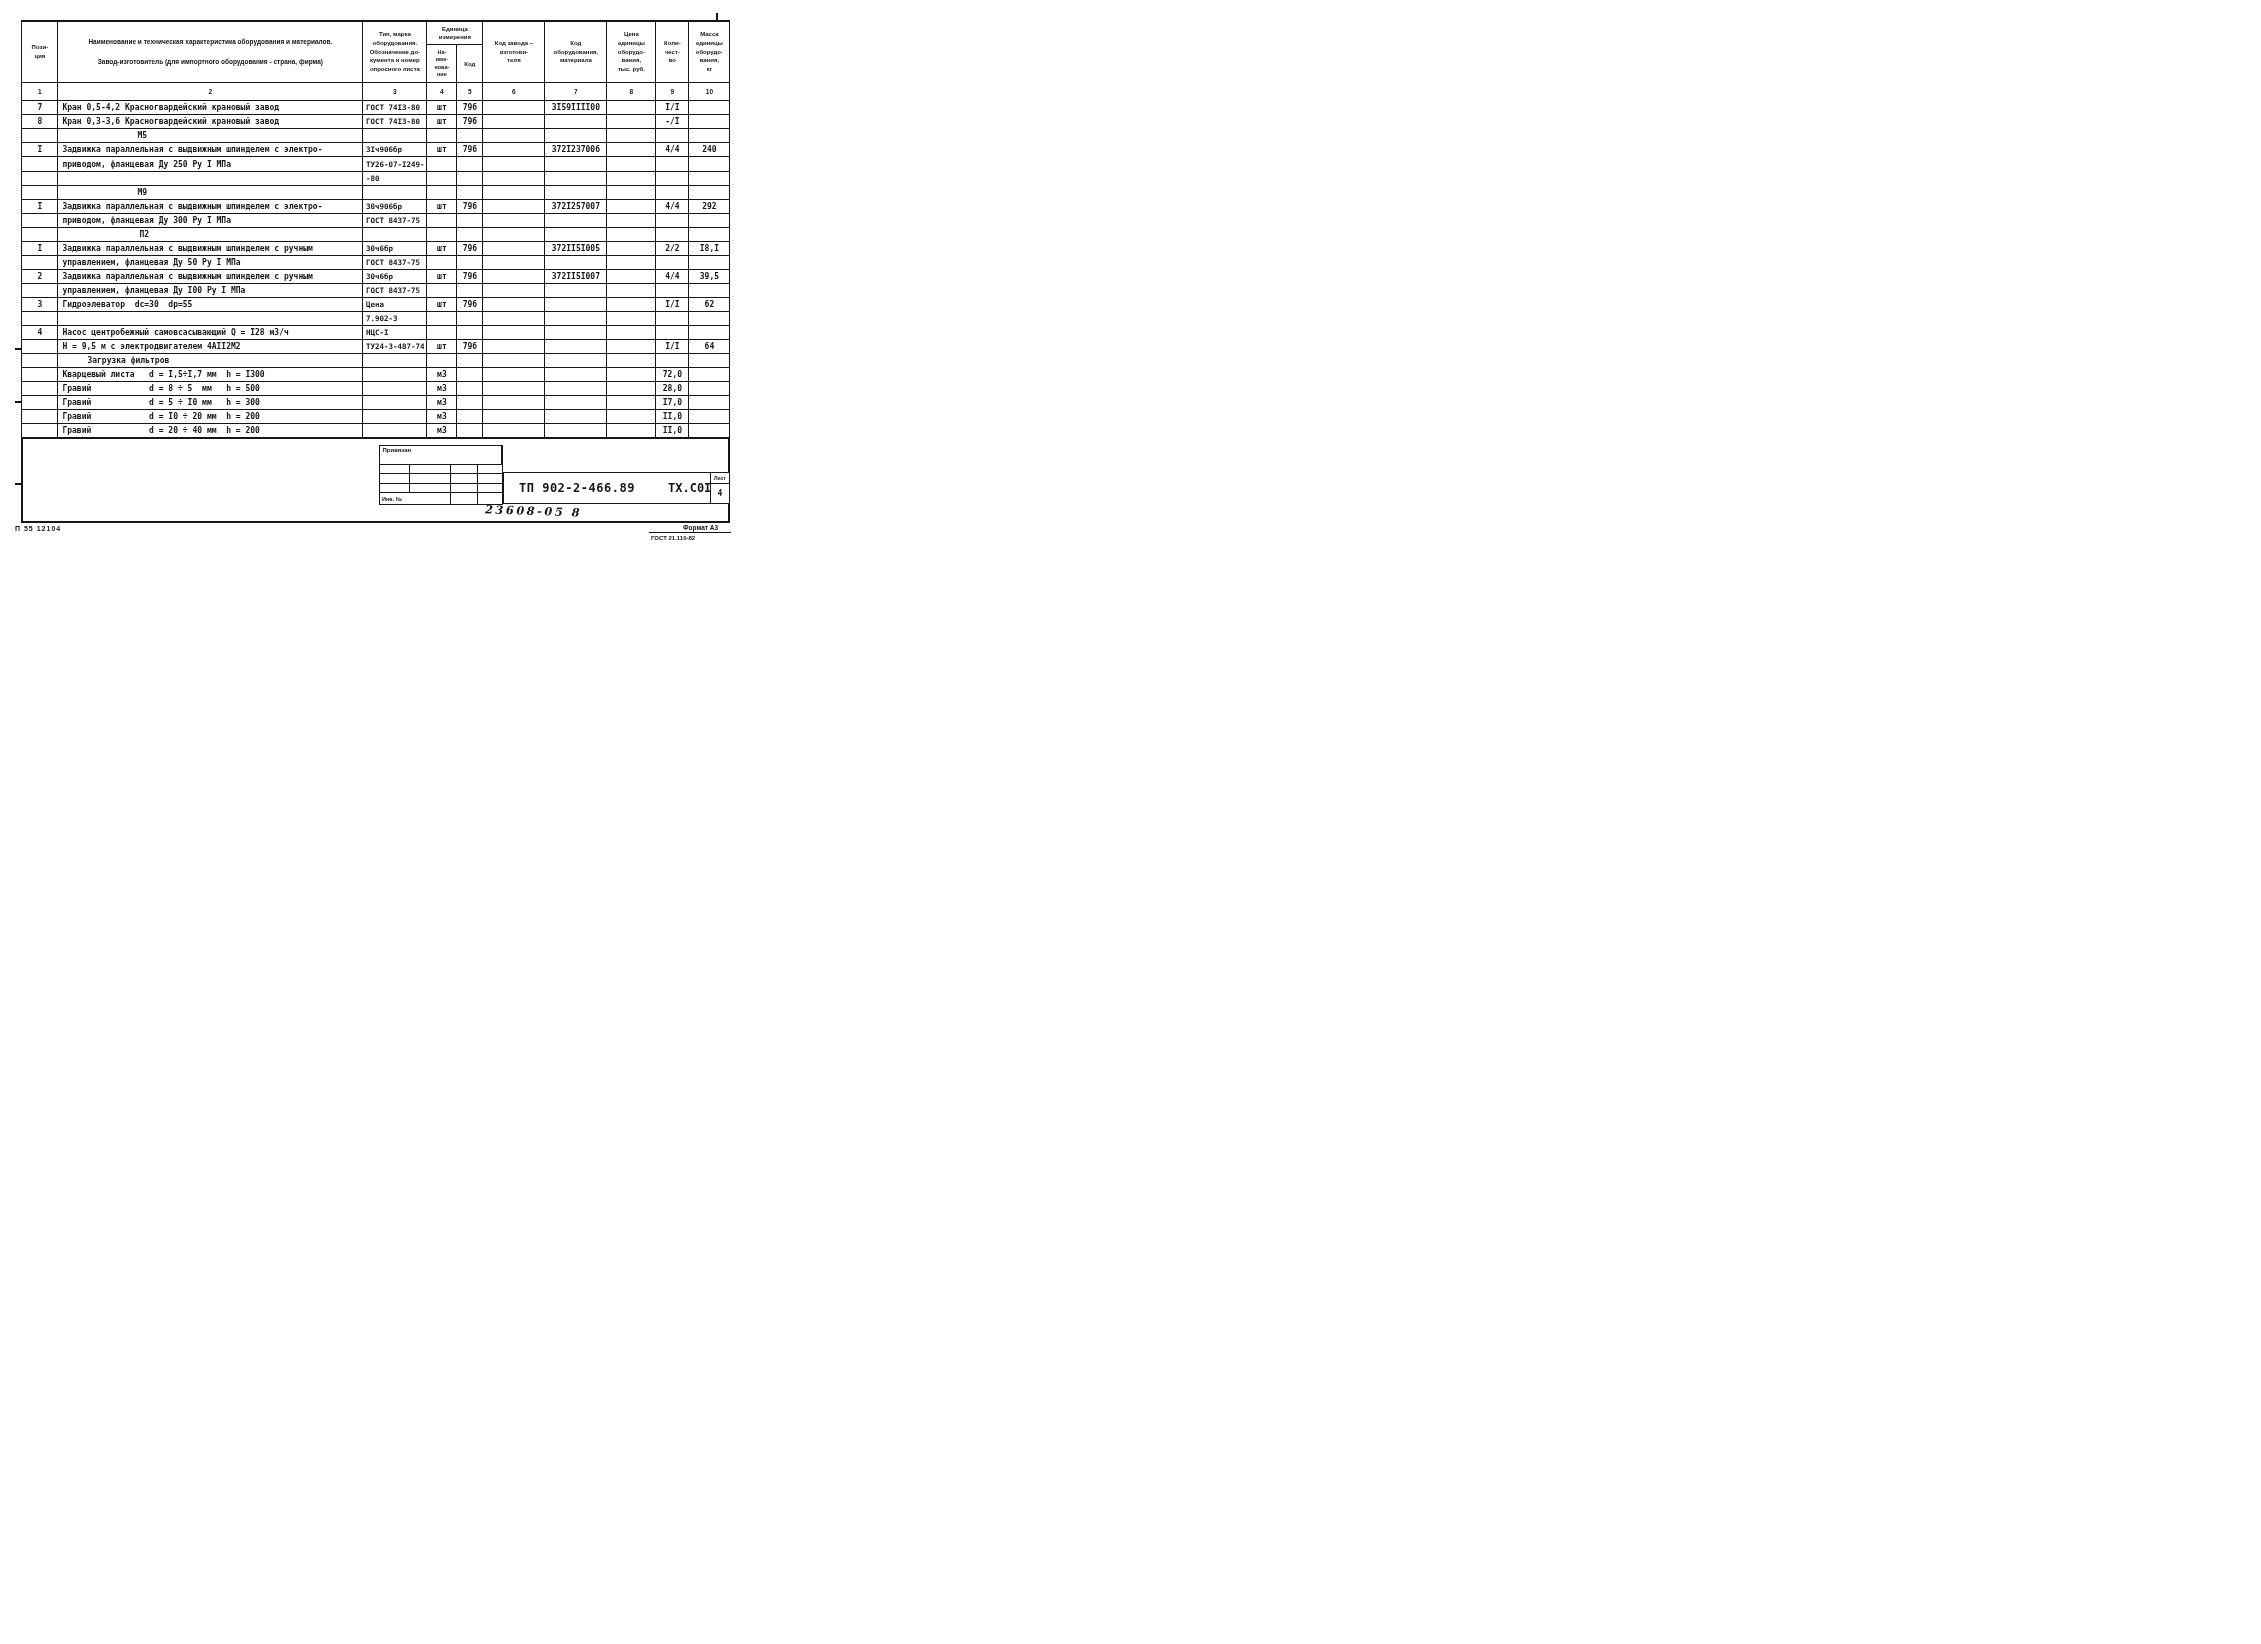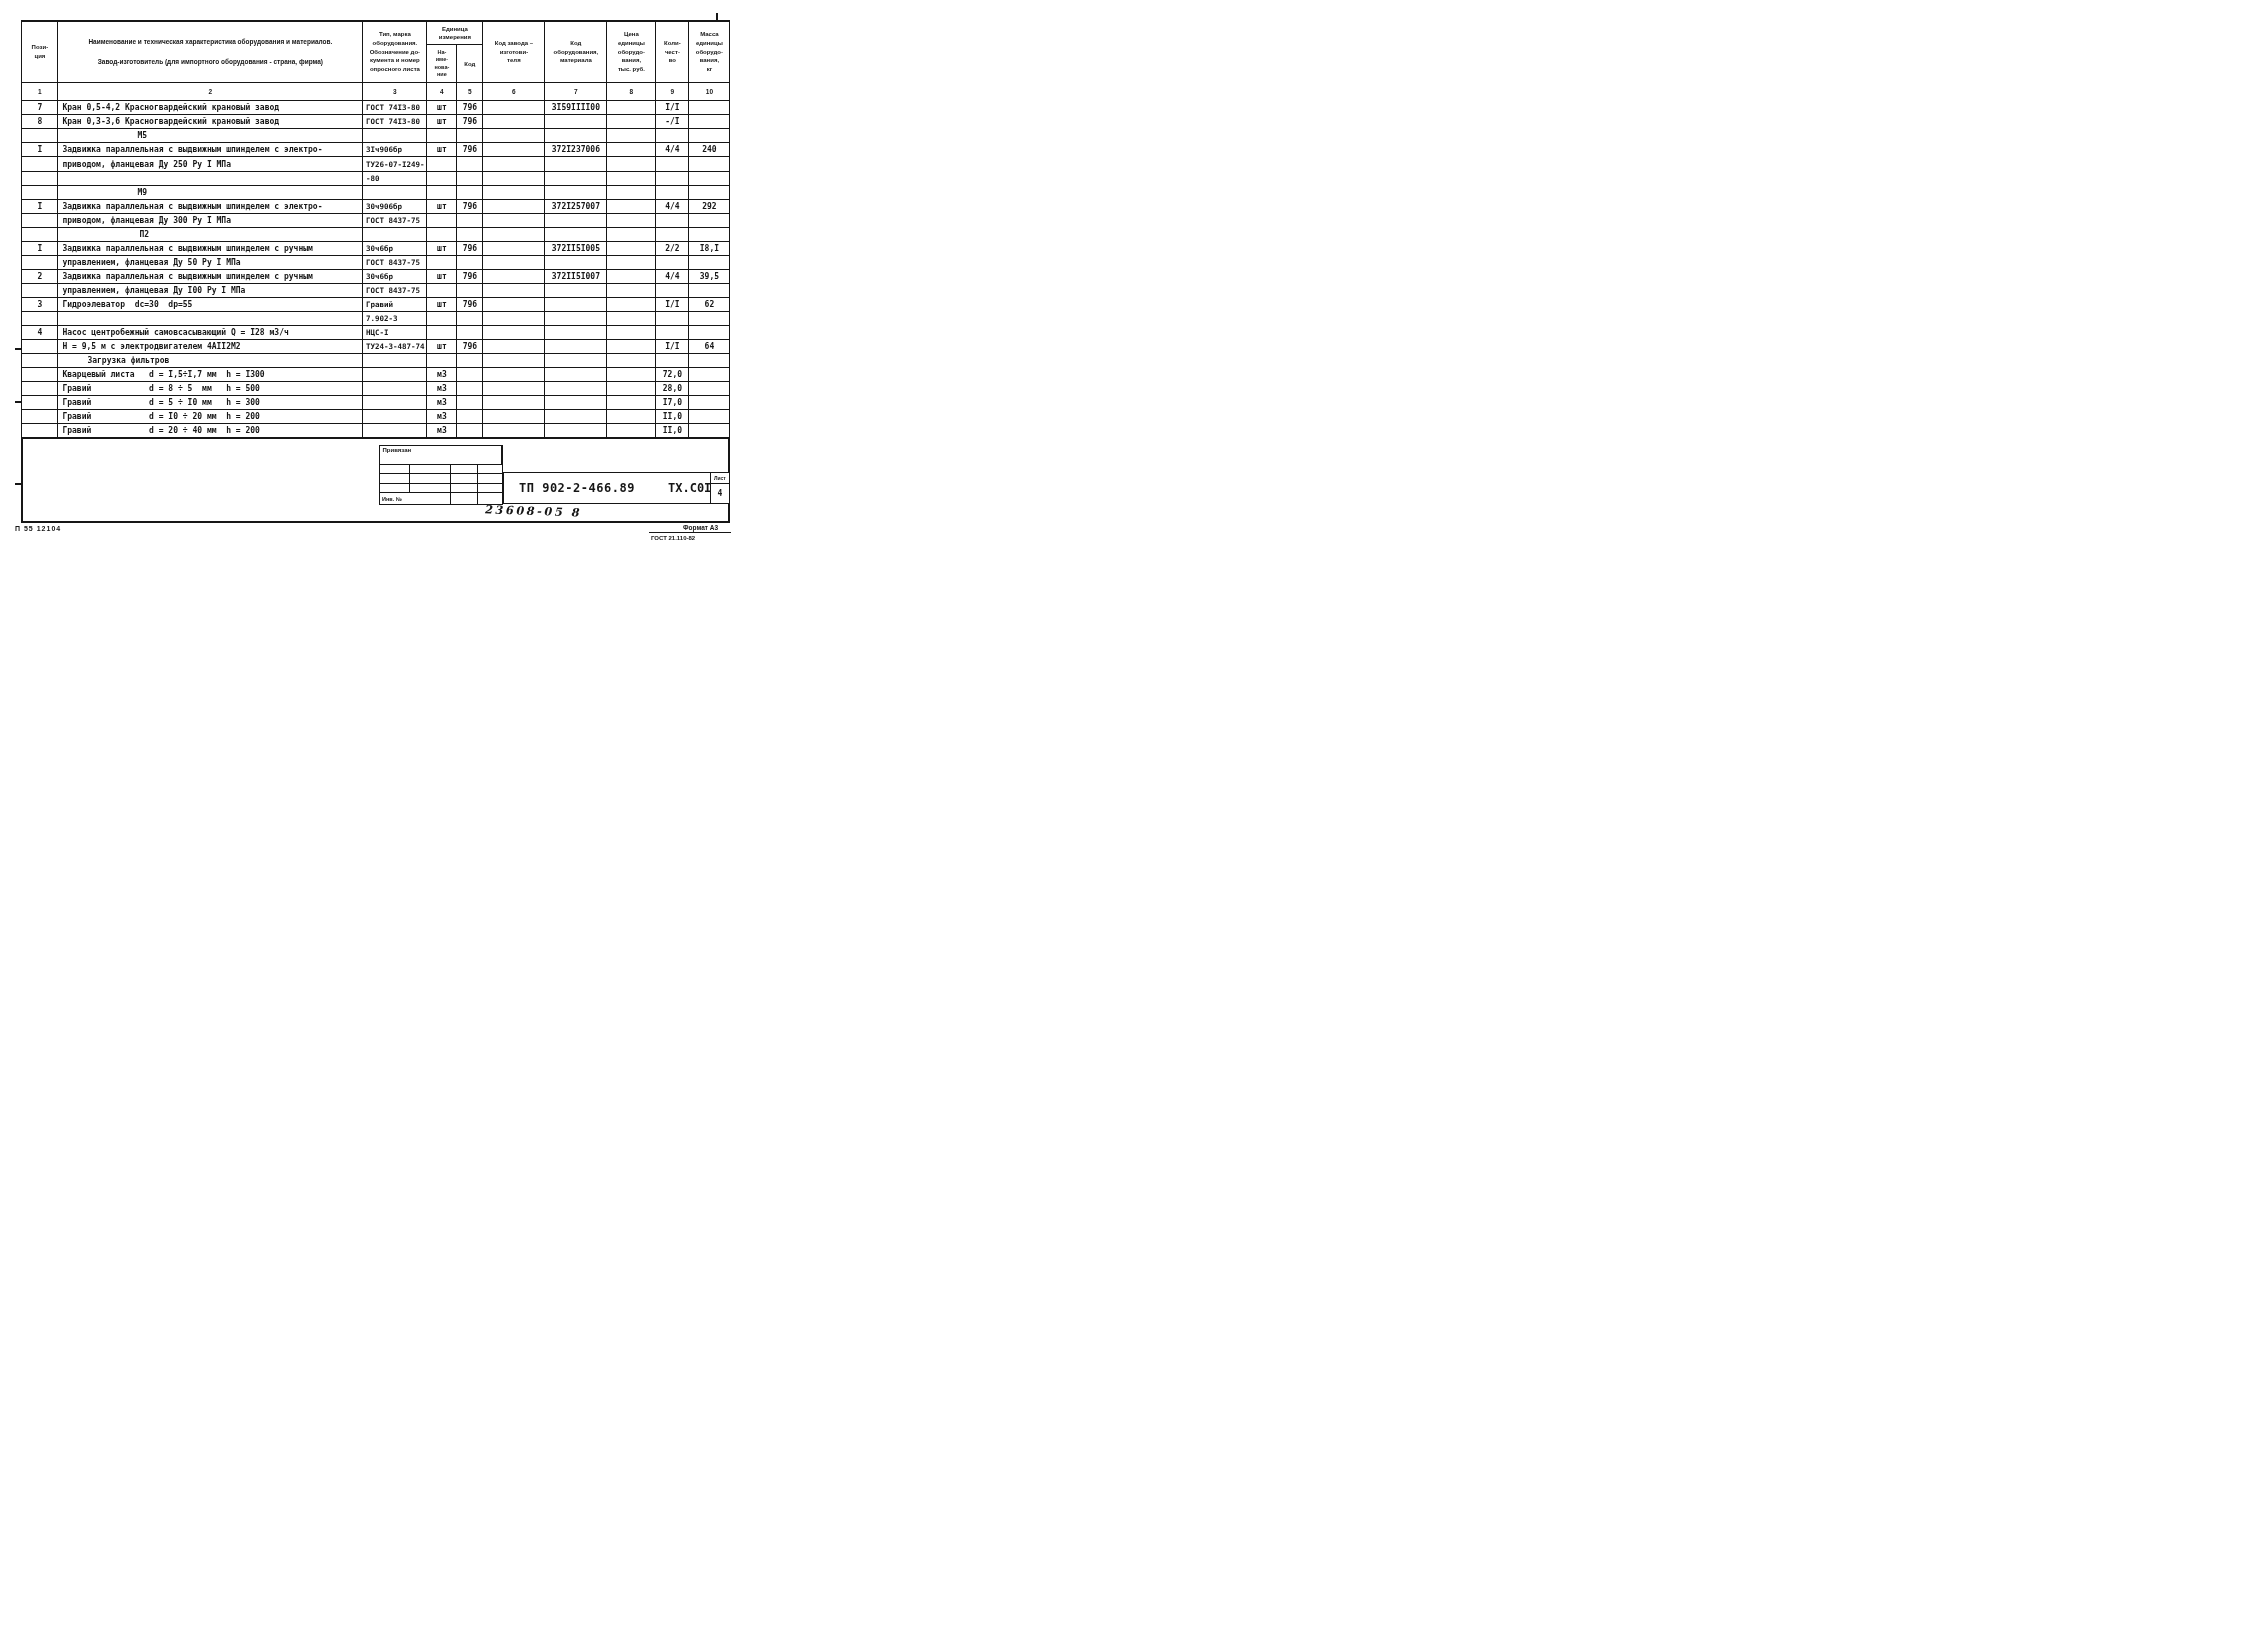--- a/index.html
+++ b/index.html
@@ -288,21 +288,21 @@
     <div class="c unit"></div>
     <div class="c ucode"></div>
     <div class="c plant"></div>
     <div class="c equip"></div>
     <div class="c price"></div>
     <div class="c qty"></div>
     <div class="c mass lastcol"></div>
 
     <div class="c pos">3</div>
     <div class="c name">Гидроэлеватор  dс=30  dр=55</div>
-    <div class="c type">Гравий</div>
+    <div class="c type">Цена</div>
     <div class="c unit">шт</div>
     <div class="c ucode">796</div>
     <div class="c plant"></div>
     <div class="c equip"></div>
     <div class="c price"></div>
     <div class="c qty">I/I</div>
     <div class="c mass lastcol">62</div>
 
     <div class="c pos"></div>
     <div class="c name"></div>

